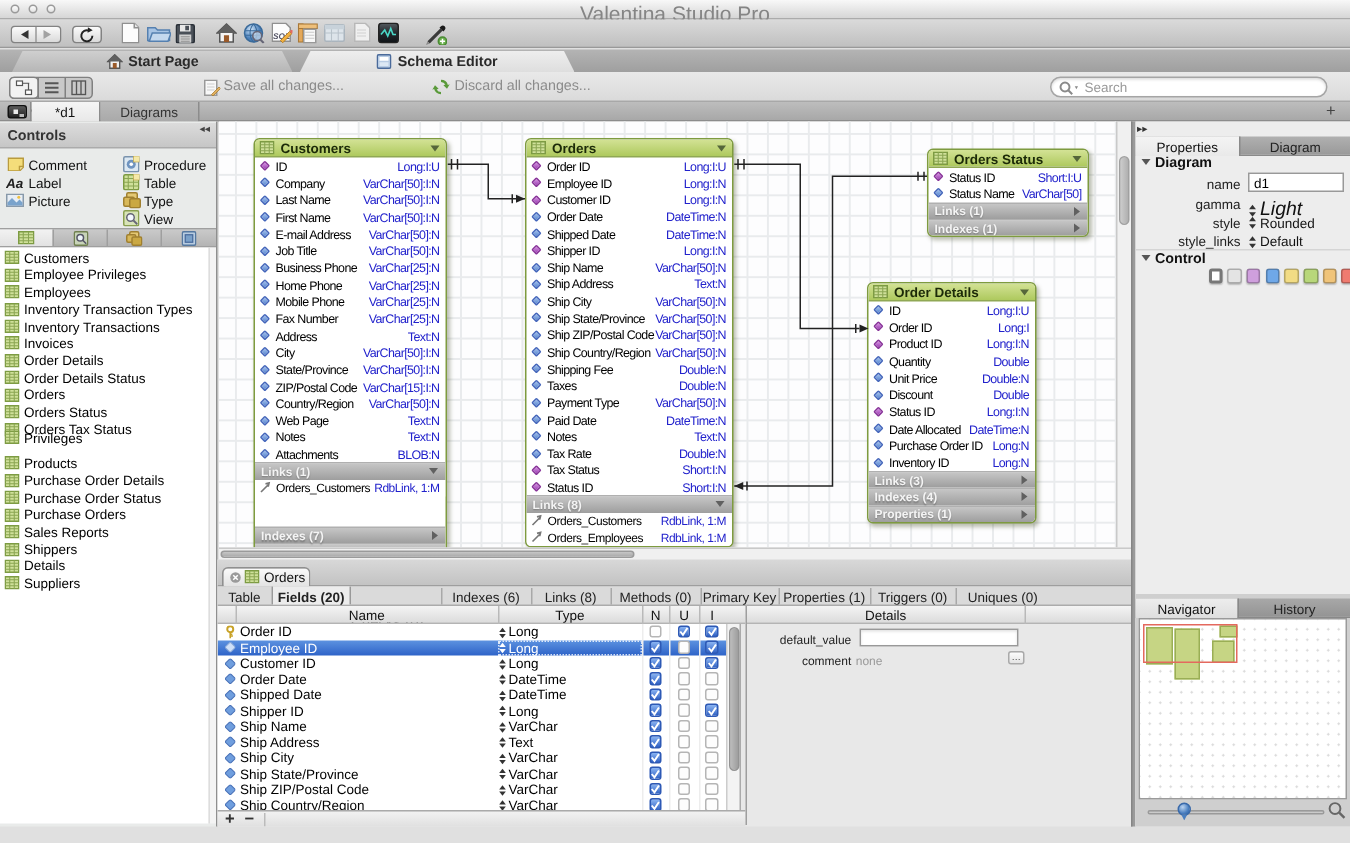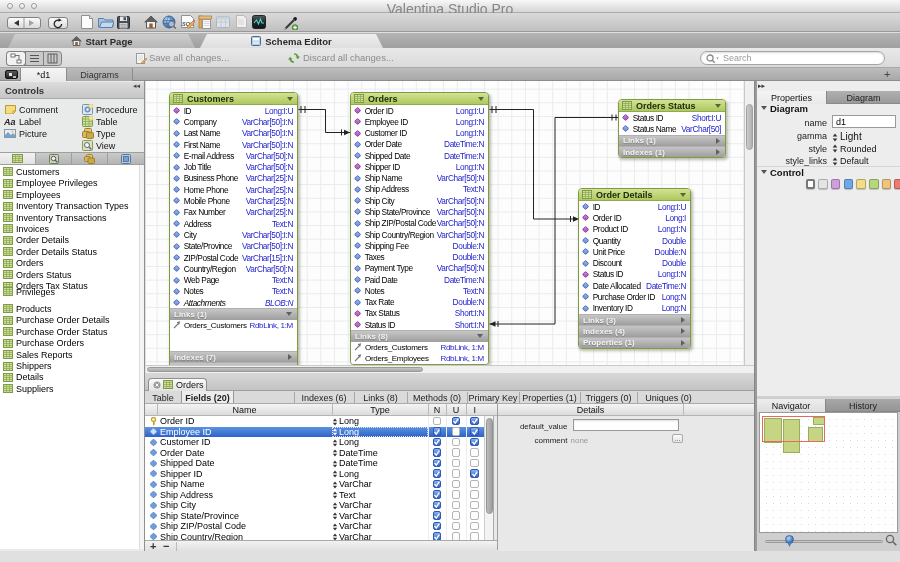--- a/index.html
+++ b/index.html
@@ -546,21 +546,21 @@
         <div class="frow" style="height: 11.3px;">
           <span class="ic icb"></span>
           <span class="fn">Web Page</span>
           <span class="ft">Text:N</span>
         </div>
         <div class="frow" style="height: 11.3px;">
           <span class="ic icb"></span>
           <span class="fn">Notes</span>
           <span class="ft">Text:N</span>
         </div>
-        <div class="frow" style="height: 11.3px; font-style: italic;">
+        <div class="frow" style="height: 11.3px;">
           <span class="ic icb"></span>
           <span class="fn">Attachments</span>
           <span class="ft">BLOB:N</span>
         </div>
         <div class="band" style="height: 11.3px;">Links (1)<span class="ar down"></span></div>
         <div class="lrow" style="height: 11.3px;">
           <svg width="8" height="8" style="margin:0 3px 0 3px">
             <path d="M1 7l5-5M4 1.6l2.4-0.6-0.6 2.4" stroke="#777" stroke-width="1.1" fill="none"></path>
           </svg>
           <span class="fn">Orders_Customers</span>
@@ -804,21 +804,21 @@
       <div style="position: absolute; left: 1px; top: 1px; font-size: 7px; color: rgb(51, 51, 51);">▸▸</div>
       <div style="position: absolute; left: 0px; top: 10px; width: 143px; height: 13px; background: linear-gradient(rgb(176, 176, 176), rgb(154, 154, 154)); border-bottom: 1px solid rgb(138, 138, 138);">
         <div style="position: absolute; left: 0px; top: 0px; width: 70px; height: 13px; background: linear-gradient(rgb(244, 244, 244), rgb(233, 233, 233)); border-right: 1px solid rgb(138, 138, 138); text-align: center; font-size: 9px; color: rgb(17, 17, 17); padding-top: 1.5px;">Properties</div>
         <div style="position: absolute; left: 70px; top: 0px; width: 73px; height: 13px; text-align: center; font-size: 9px; color: rgb(34, 34, 34); padding-top: 1.5px;">Diagram</div>
       </div>
       <div style="position: absolute; left: 4px; top: 25px; width: 0px; height: 0px; border-left: 3.5px solid transparent; border-right: 3.5px solid transparent; border-top: 4.5px solid rgb(85, 85, 85);"></div>
       <div style="position: absolute; left: 13px; top: 22px; font-size: 9.5px; font-weight: bold; color: rgb(17, 17, 17);">Diagram</div>
       <div style="position: absolute; left: 0px; top: 37px; width: 70px; text-align: right; font-size: 9px; color: rgb(34, 34, 34);">name</div>
       <div style="position: absolute; left: 75px; top: 34px; width: 64px; height: 12.5px; background: rgb(255, 255, 255); border: 1px solid rgb(153, 153, 153); font-size: 9px; color: rgb(0, 0, 0); padding: 0.5px 0px 0px 3px;">d1</div>
       <div style="position: absolute; left: 0px; top: 50px; width: 70px; text-align: right; font-size: 9px; color: rgb(34, 34, 34);">gamma</div>
-      <div style="position: absolute; left: 75px; top: 50px; font-size: 10px; color: rgb(17, 17, 17);"><svg width="6" height="9" style="display:inline-block;vertical-align:-1.5px;margin-right:2px">
+      <div style="position: absolute; left: 75px; top: 50px; font-size: 13px; color: rgb(17, 17, 17); font-style: italic;"><svg width="6" height="9" style="display:inline-block;vertical-align:-1.5px;margin-right:2px">
           <path d="M3 0.5l2.3 3H0.7z" fill="#333"></path>
           <path d="M3 8.5L0.7 5.5h4.6z" fill="#333"></path>
         </svg>Light</div>
       <div style="position: absolute; left: 0px; top: 62.5px; width: 70px; text-align: right; font-size: 9px; color: rgb(34, 34, 34);">style</div>
       <div style="position: absolute; left: 75px; top: 62.5px; font-size: 9px; color: rgb(17, 17, 17);"><svg width="6" height="9" style="display:inline-block;vertical-align:-1.5px;margin-right:2px">
           <path d="M3 0.5l2.3 3H0.7z" fill="#333"></path>
           <path d="M3 8.5L0.7 5.5h4.6z" fill="#333"></path>
         </svg>Rounded</div>
       <div style="position: absolute; left: 0px; top: 75px; width: 70px; text-align: right; font-size: 9px; color: rgb(34, 34, 34);">style_links</div>
       <div style="position: absolute; left: 75px; top: 75px; font-size: 9px; color: rgb(17, 17, 17);"><svg width="6" height="9" style="display:inline-block;vertical-align:-1.5px;margin-right:2px">

